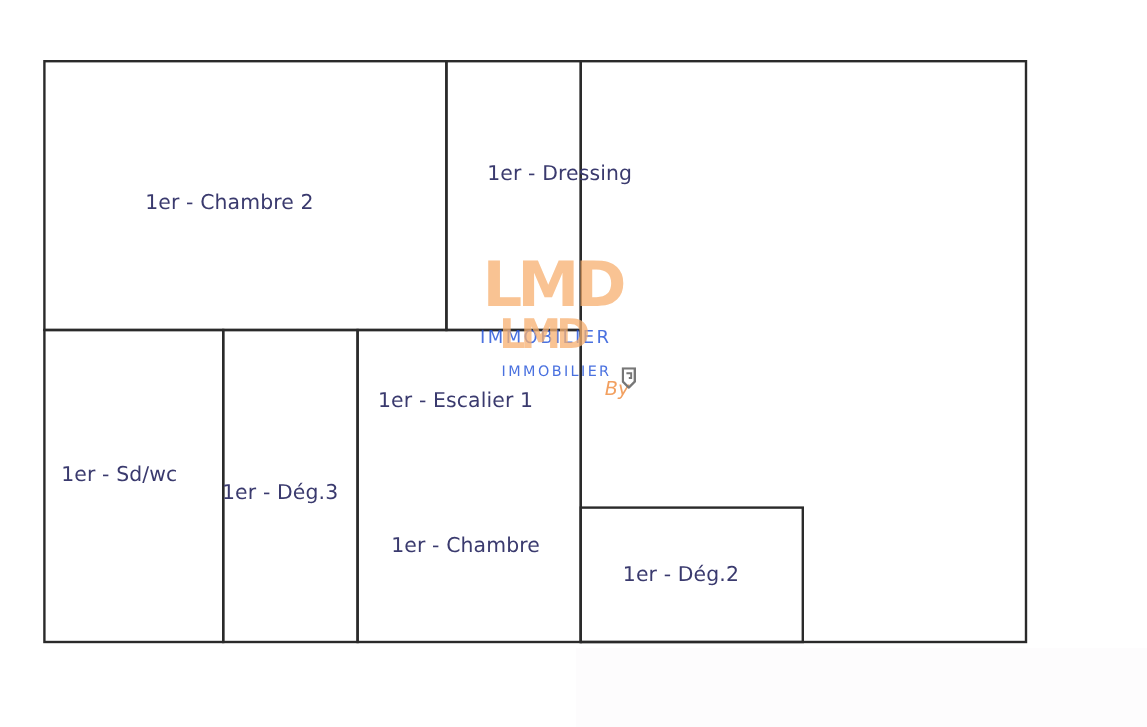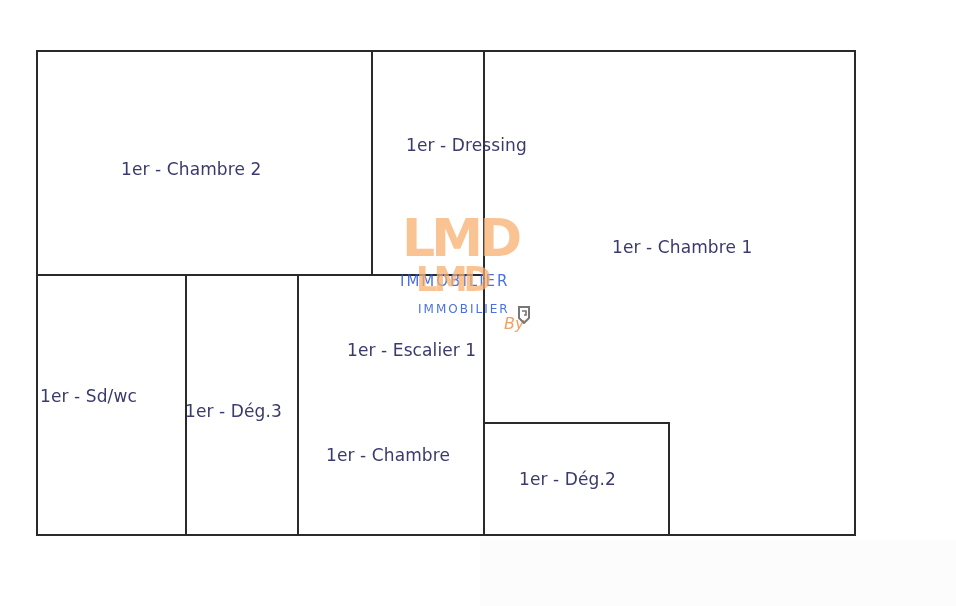--- a/index.html
+++ b/index.html
@@ -109,24 +109,23 @@
   <div class="room" style="left:36px; top:274px; width:151px; height:262px;"></div>
 
   <div class="room" style="left:185px; top:274px; width:114px; height:262px;"></div>
 
   <div class="room" style="left:297px; top:274px; width:188px; height:262px;"></div>
 
   <div class="room" style="left:483px; top:422px; width:187px; height:114px;"></div>
 
   <span class="label" style="left:121px; top:159px;">1er - Chambre 2</span>
   <span class="label" style="left:358px; top:135px;margin-left:48px;">1er - Dressing</span>
-  <span class="label" style="left:612px; top:237px;">1er - Chambre 1</span>
-  <span class="label" style="left:40px; top:386px;text-align:center;">1er - Sd/wc</span>
+  <span class="label" style="left:51px; top:386px;text-align:center;">1er - Sd/wc</span>
   <span class="label" style="left:185px; top:401px;">1er - Dég.3</span>
-  <span class="label" style="left:315px; top:340px;margin-left:32px;">1er - Escalier 1</span>
+  <span class="label" style="left:315px; top:324px;">1er - Escalier 1</span>
   <span class="label" style="left:326px; top:445px;">1er - Chambre</span>
   <span class="label" style="left:519px; top:469px;">1er - Dég.2</span>
 </div>
 
 <div class="watermark">
   <span class="wm-logo big">LMD</span>
   <span class="wm-text big">IMMOBILIER</span>
   <span class="wm-logo small">LMD</span>
   <span class="wm-text small">IMMOBILIER</span>
   <span class="wm-by">By</span>

